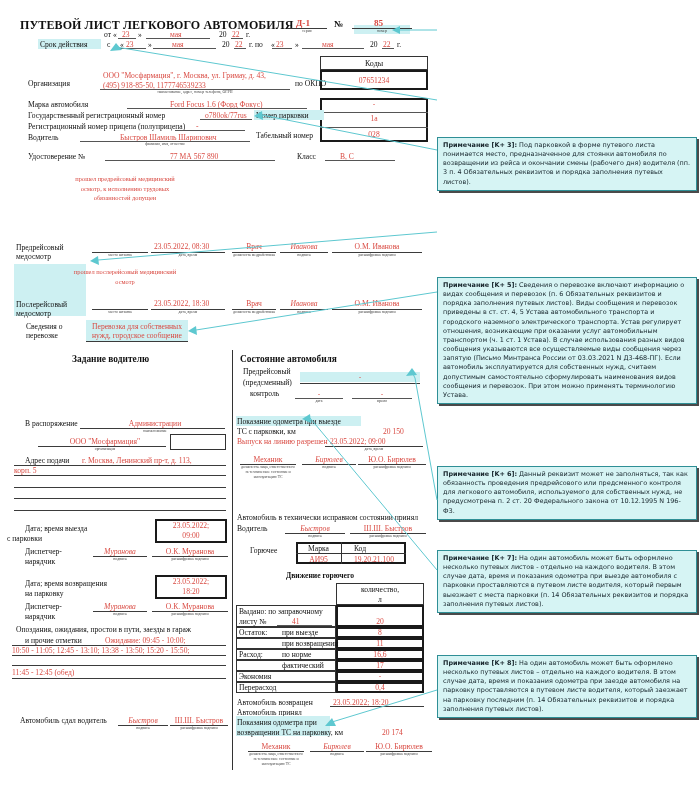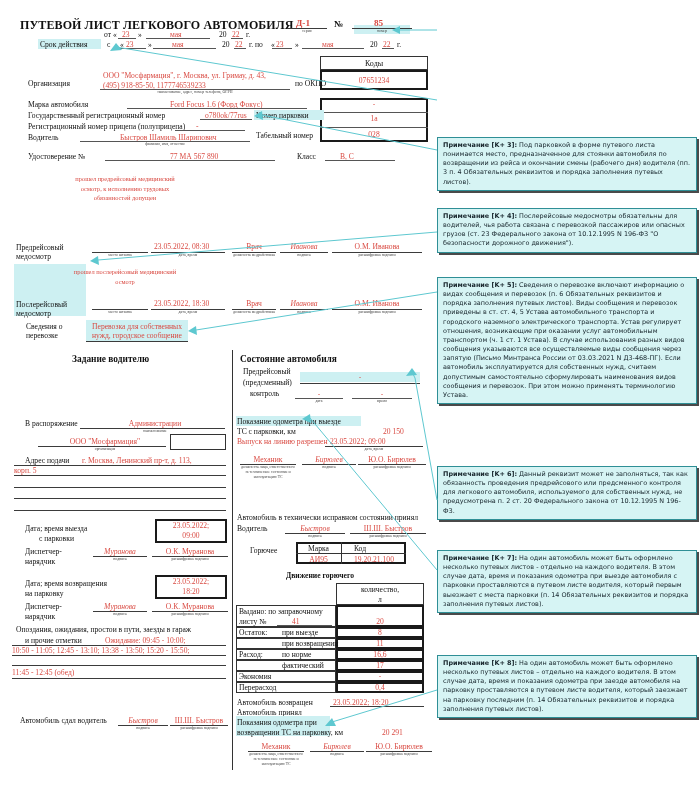--- a/index.html
+++ b/index.html
@@ -326,34 +326,34 @@
     <div class="lab" style="left:239px; top:683px;">Перерасход</div>
     <div class="val cnt" style="left:336px; top:683px; width:88px;">0,4</div>
 
     <div class="lab" style="left:237px; top:698px;">Автомобиль возвращен</div>
     <div class="val" style="left:333px; top:698px;">23.05.2022; 18:20</div>
     <div class="ul2" style="left:330px; top:706px; width:94px;"></div>
     <div class="lab" style="left:237px; top:708px;">Автомобиль принял</div>
     <div class="hl" style="left:236px; top:716px; width:94px; height:20px;"></div>
     <div class="lab" style="left:237px; top:718px;">Показания одометра при</div>
     <div class="lab" style="left:237px; top:728px;">возвращении ТС на парковку, км</div>
-    <div class="val" style="left:382px; top:728px;">20 291</div>
+    <div class="val" style="left:382px; top:728px;">20 174</div>
 
     <div class="val cnt" style="left:248px; top:742px; width:56px;">Механик</div>
     <div class="ul2" style="left:248px; top:751px; width:56px;"></div>
     <div class="subw" style="left:248px; top:752px; width:56px;">должность лица, ответственного за техническое состояние и эксплуатацию ТС</div>
     <div class="val cnt" style="left:310px; top:742px; width:54px; font-style:italic;">Бирюлев</div>
     <div class="ul2" style="left:310px; top:751px; width:54px;"></div>
     <div class="sub" style="left:310px; top:752px; width:54px;">подпись</div>
     <div class="val cnt" style="left:368px; top:742px; width:62px;">Ю.О. Бирюлев</div>
     <div class="ul2" style="left:366px; top:751px; width:66px;"></div>
     <div class="sub" style="left:366px; top:752px; width:66px;">расшифровка подписи</div>
 
     <div class="lab" style="left:25px; top:524px;">Дата; время выезда</div>
-    <div class="lab" style="left:39px; top:534px;">с парковки</div>
+    <div class="lab" style="left:7px; top:534px;">с парковки</div>
     <div class="bxh" style="left:155px; top:519px; width:72px; height:24px;"></div>
     <div class="val cnt" style="left:155px; top:521px; width:72px;">23.05.2022;</div>
     <div class="val cnt" style="left:155px; top:531px; width:72px;">09:00</div>
 
     <div class="lab" style="left:25px; top:547px;">Диспетчер-</div>
     <div class="lab" style="left:25px; top:557px;">нарядчик</div>
     <div class="val cnt" style="left:93px; top:547px; width:54px; font-style:italic;">Муранова</div>
     <div class="ul2" style="left:93px; top:556px; width:54px;"></div>
     <div class="sub" style="left:93px; top:557px; width:54px;">подпись</div>
     <div class="val cnt" style="left:152px; top:547px; width:76px;">О.К. Муранова</div>
@@ -390,23 +390,20 @@
     <div class="ul2" style="left:118px; top:725px; width:50px;"></div>
     <div class="sub" style="left:118px; top:726px; width:50px;">подпись</div>
     <div class="val cnt" style="left:170px; top:716px; width:58px;">Ш.Ш. Быстров</div>
     <div class="ul2" style="left:170px; top:725px; width:58px;"></div>
     <div class="sub" style="left:170px; top:726px; width:58px;">расшифровка подписи</div>
   </div>
 
   <div id="notes">
     <div class="note" style="top:137px;">
       <b>Примечание [K+ 3]:</b><span> Под парковкой в форме путевого листа понимается место, предназначенное для стоянки автомобиля по возвращении из рейса и окончании смены (рабочего дня) водителя (пп. 3 п. 4 Обязательных реквизитов и порядка заполнения путевых листов).</span>
-    </div>
-    <div class="note" style="top:208px;">
-      <b>Примечание [K+ 4]:</b><span> Послерейсовые медосмотры обязательны для водителей, чья работа связана с перевозкой пассажиров или опасных грузов (ст. 23 Федерального закона от 10.12.1995 N 196-ФЗ "О безопасности дорожного движения").</span>
     </div>
     <div class="note" style="top:277px;">
       <b>Примечание [K+ 5]:</b><span> Сведения о перевозке включают информацию о видах сообщения и перевозок (п. 6 Обязательных реквизитов и порядка заполнения путевых листов). Виды сообщения и перевозок приведены в ст. ст. 4, 5 Устава автомобильного транспорта и городского наземного электрического транспорта. Устав регулирует отношения, возникающие при оказании услуг автомобильным транспортом (ч. 1 ст. 1 Устава). В случае использования разных видов сообщения указываются все осуществляемые виды сообщения через запятую (Письмо Минтранса России от 03.03.2021 N Д3-468-ПГ). Если автомобиль эксплуатируется для собственных нужд, считаем допустимым самостоятельно сформулировать наименования видов сообщения и перевозок. При этом можно применять терминологию Устава.</span>
     </div>
     <div class="note" style="top:466px;">
       <b>Примечание [K+ 6]:</b><span> Данный реквизит может не заполняться, так как обязанность проведения предрейсового или предсменного контроля для легкового автомобиля, используемого для собственных нужд, не предусмотрена п. 2 ст. 20 Федерального закона от 10.12.1995 N 196-ФЗ.</span>
     </div>
     <div class="note" style="top:550px;">
       <b>Примечание [K+ 7]:</b><span> На один автомобиль может быть оформлено несколько путевых листов - отдельно на каждого водителя. В этом случае дата, время и показания одометра при выезде автомобиля с парковки проставляются в путевом листе водителя, который первым выезжает с места парковки (п. 14 Обязательных реквизитов и порядка заполнения путевых листов).</span>
     </div>

